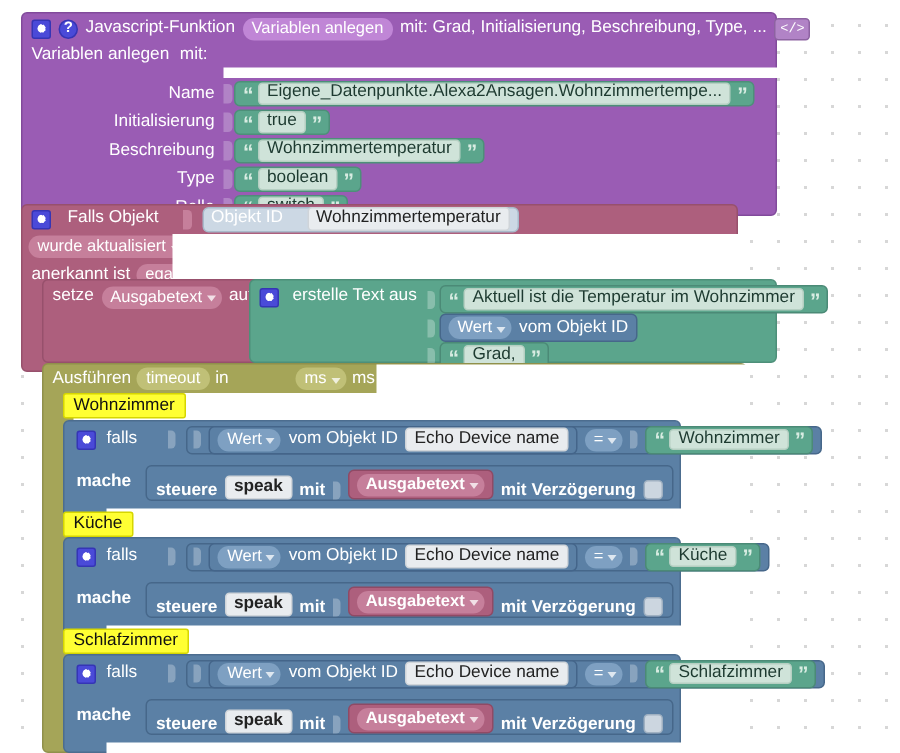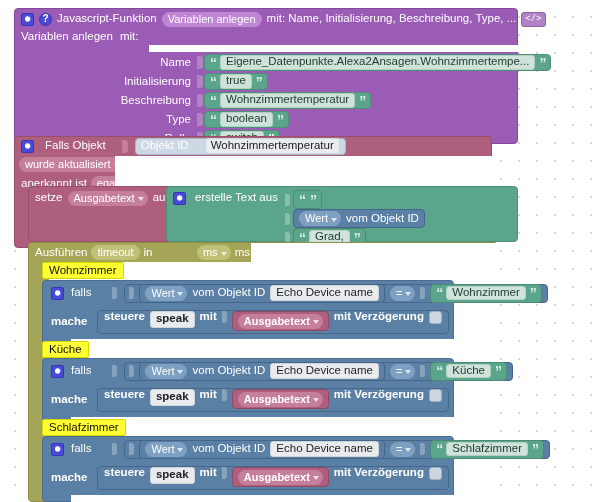--- a/index.html
+++ b/index.html
@@ -179,21 +179,20 @@
     display: flex;
     align-items: center;
   }
   .fn-arg-label {
     width: 128px;
     text-align: right;
     padding-right: 6px;
     font-size: 11.5px;
     color: #ffffff;
     flex: 0 0 auto;
-    margin-left: 48px;
   }
   .notch {
     flex: 0 0 auto;
     width: 6px; height: 13px;
     background: #b183c6;
     border-radius: 0 3px 3px 0;
     margin-right: 1px;
   }
   .str-blk {
     display: inline-flex;
@@ -289,21 +288,21 @@
     gap: 5px;
     background: #5b80a5;
     border: 1px solid #46678a;
     border-radius: 4px;
     height: 19px;
     padding: 0 5px;
     box-sizing: border-box;
   }
   .steuere-blk {
     display: inline-flex;
-    align-items: flex-start;
+    align-items: flex-end;
     gap: 5px;
     background: #5b80a5;
     border: 1px solid #46678a;
     border-radius: 4px;
     height: 24px;
     padding: 0 6px;
     box-sizing: border-box;
   }
   .wert-blk {
     display: inline-flex;
@@ -353,21 +352,21 @@
 <body>
 
 <div id="canvas">
 
   <div class="blk c-purple" id="fn-block">
     <div class="row" id="fn-header">
       <span class="icon-gear"></span>
       <span class="icon-help"></span>
       <span class="title">Javascript-Funktion</span>
       <span class="pill dd-purple" style="padding-right:6px;">Variablen anlegen</span>
-      <span class="title">mit: Name, Initialisierung, Beschreibung, Type, ...</span>
+      <span class="title">mit: Grad, Initialisierung, Beschreibung, Type, ...</span>
       <span class="icon-code">&lt;/&gt;</span>
     </div>
 
     <div class="row" id="fn-subheader">
       <span>Variablen anlegen</span>
       <span style="margin-left:7px;">mit:</span>
     </div>
 
     <div class="fn-arg-row" style="top:44px;">
       <span class="fn-arg-label">Name</span>
@@ -455,20 +454,21 @@
   <div class="blk c-green" id="erstelle">
     <div class="row" id="erstelle-hdr">
       <span class="icon-gear"></span>
       <span style="margin-left:4px;">erstelle Text aus</span>
     </div>
 
     <div class="row" style="position:absolute; left:118px; top:3px; gap:3px;">
       <span class="conn-tab"></span>
       <span class="strgreen-sm">
         <span class="quote">“</span>
+        <span class="fld-green">Aktuell ist die Temperatur im Wohnzimmer</span>
         <span class="quote">”</span>
       </span>
     </div>
 
     <div class="row" style="position:absolute; left:118px; top:22px; gap:3px;">
       <span class="conn-tab"></span>
       <span class="getval-blk">
         <span class="pill dd-blue pill-dd">Wert</span>
         <span>vom Objekt ID</span>
       </span>

